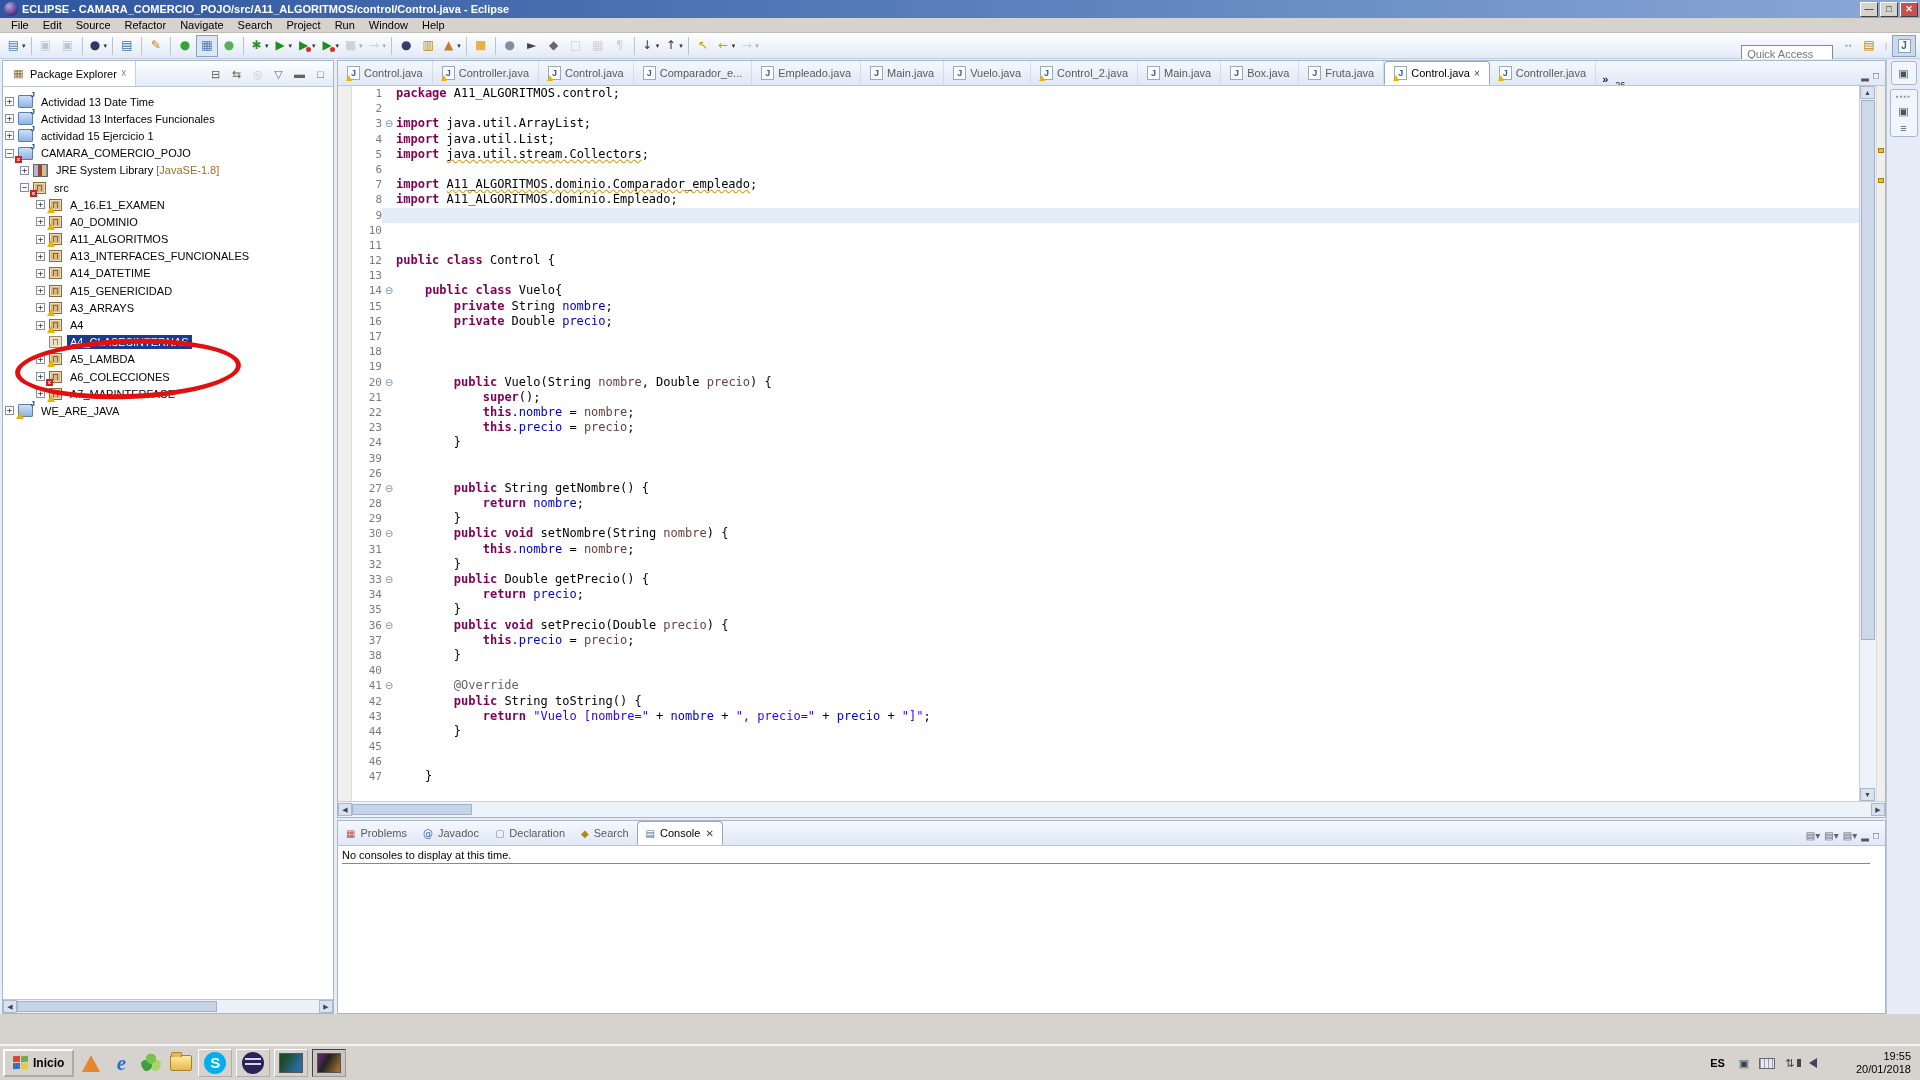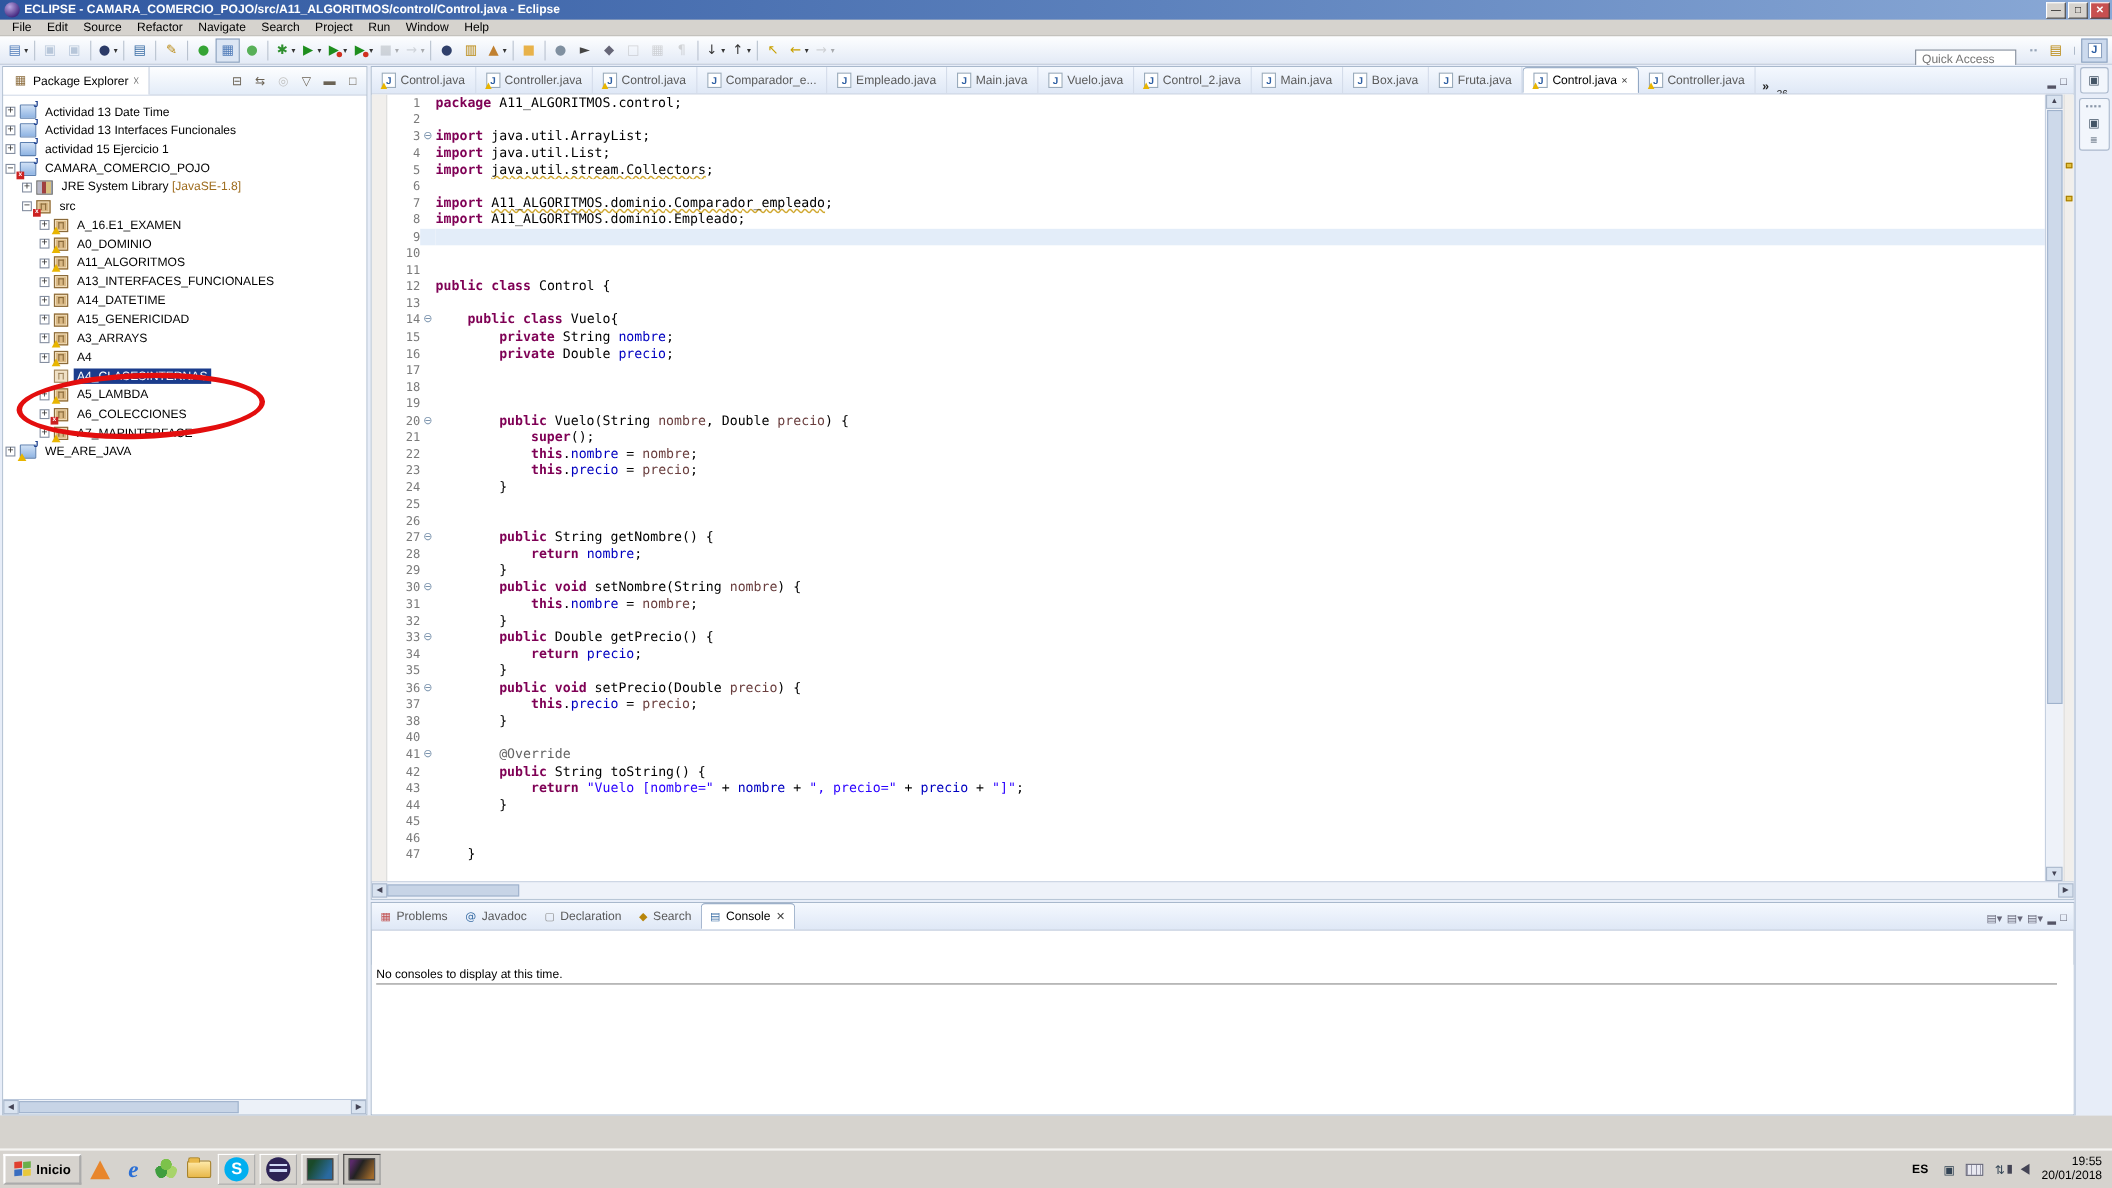--- a/index.html
+++ b/index.html
@@ -93,21 +93,21 @@
   .vscroll { width:17px; background:#eef2f9; border-left:1px solid #c5d0e0; flex:none; display:flex; flex-direction:column; }
   .vthumb { margin:1px 1px; background:#cdd9ea; border:1px solid #9fb2cc; flex:none; }
   .overview { width:9px; background:#f1efec; border-left:1px solid #ddd; flex:none; position:relative; }
   .ovmark { position:absolute; left:1px; width:6px; height:5px; background:#e0c040; border:1px solid #a87c00; }
   .ed-hscroll { height:16px; border-top:1px solid #c5d0e0; background:#eef2f9; display:flex; align-items:center; }
 
   .console-group { flex:1; margin-top:2px; border:1px solid #a8b8cc; background:#fff; display:flex; flex-direction:column; }
   .ctab { height:24px; display:flex; align-items:center; gap:5px; padding:0 8px; color:#5a5a5a; flex:none; }
   .ctab.active { background:#fff; border:1px solid #93a8c4; border-bottom-color:#fff; border-radius:4px 4px 0 0; color:#000; }
   .cicon { font-size:10px; }
-  .console-body { flex:1; background:#fff; padding:3px 0 0 4px;margin-top:31px; }
+  .console-body { flex:1; background:#fff; padding:3px 0 0 4px; }
   .console-msg { display:inline-block; min-width:99%; border-bottom:1px solid #888; padding-bottom:2px; color:#000; }
 
   .right-strip { width:34px; flex:none; background:#e7edf8; border-left:1px solid #b9c6da; padding-top:2px; display:flex; flex-direction:column; align-items:center; gap:4px; }
   .rs-btn { width:26px; height:24px; border:1px solid #aab8cc; background:#f2f6fc; border-radius:3px; text-align:center; line-height:22px; color:#456; font-size:11px; }
   .rs-group { width:28px; border:1px solid #aab8cc; background:#f2f6fc; border-radius:3px; display:flex; flex-direction:column; align-items:center; padding:2px 0; gap:4px; color:#456; }
   .rs-group .dots { font-size:8px; letter-spacing:1px; color:#8a97a8; }
 
   
   .statusbar { position:absolute; left:0; right:0; top:1014px; height:30px; background:#D6D3CE; border-top:1px solid #fff; display:flex; align-items:center; padding:0 8px; }
   .statusbar .sticon { margin-left:auto; margin-right:250px; width:18px; height:16px; border:1px solid #b0a890; background:linear-gradient(#fffbe8,#e8d890); text-align:center; font-size:10px; line-height:15px; color:#7a6a20; }
@@ -130,21 +130,21 @@
   .eclipse { width:22px; height:22px; border-radius:50%; background:#2C2255; position:relative; overflow:hidden; }
   .eclipse::after { content:""; position:absolute; left:3px; right:3px; top:6px; height:10px; background:repeating-linear-gradient(#cfd8f5 0 2px,#2C2255 2px 5px); }
   .darkapp1 { width:24px; height:20px; background:#222; border:1px solid #555; background-image:linear-gradient(120deg,#1a4a2a 20%,#2a6aa0 80%); }
   .darkapp2 { width:24px; height:20px; background:#111; border:1px solid #555; background-image:linear-gradient(120deg,#5a2a6a 10%,#222 40%,#a06a2a 90%); }
   .tray { margin-left:auto; display:flex; align-items:center; gap:7px; padding-right:6px; }
   .lang { font-weight:bold; padding:2px 4px; }
   .trayic { width:16px; height:14px; display:flex; align-items:center; justify-content:center; font-size:11px; color:#345; }
   .kbd { width:16px; height:11px; background:#e8e8f0; border:1px solid #667; background-image:repeating-linear-gradient(90deg,#99a 0 1px,transparent 1px 4px); }
   .spk { width:0; height:0; border-top:5px solid transparent; border-bottom:5px solid transparent; border-right:8px solid #445; position:relative; }
   .spk::before { content:""; position:absolute; left:-12px; top:-4px; width:4px; height:8px; background:#445; }
-  .clock { text-align:right; line-height:13px; }
+  .clock { text-align:right; line-height:13px;margin-left:28px; }
 
   .vu { font-family:"DejaVu Sans","Liberation Sans",sans-serif; }
 </style>
 </head>
 <body>
 
 <div class="screen">
 
   <div class="titlebar">
     <span class="appicon"></span>
@@ -507,21 +507,21 @@
               <div class="cl"><span class="ln">15</span><span class="fold vu"></span><span class="ctext"><span class="p">        </span><span class="k">private</span><span class="p"> String </span><span class="f">nombre</span><span class="p">;</span></span></div>
               <div class="cl"><span class="ln">16</span><span class="fold vu"></span><span class="ctext"><span class="p">        </span><span class="k">private</span><span class="p"> Double </span><span class="f">precio</span><span class="p">;</span></span></div>
               <div class="cl"><span class="ln">17</span><span class="fold vu"></span><span class="ctext"></span></div>
               <div class="cl"><span class="ln">18</span><span class="fold vu"></span><span class="ctext"></span></div>
               <div class="cl"><span class="ln">19</span><span class="fold vu"></span><span class="ctext"></span></div>
               <div class="cl"><span class="ln">20</span><span class="fold vu">⊖</span><span class="ctext"><span class="p">        </span><span class="k">public</span><span class="p"> Vuelo(String </span><span class="v">nombre</span><span class="p">, Double </span><span class="v">precio</span><span class="p">) {</span></span></div>
               <div class="cl"><span class="ln">21</span><span class="fold vu"></span><span class="ctext"><span class="p">            </span><span class="k">super</span><span class="p">();</span></span></div>
               <div class="cl"><span class="ln">22</span><span class="fold vu"></span><span class="ctext"><span class="p">            </span><span class="k">this</span><span class="p">.</span><span class="f">nombre</span><span class="p"> = </span><span class="v">nombre</span><span class="p">;</span></span></div>
               <div class="cl"><span class="ln">23</span><span class="fold vu"></span><span class="ctext"><span class="p">            </span><span class="k">this</span><span class="p">.</span><span class="f">precio</span><span class="p"> = </span><span class="v">precio</span><span class="p">;</span></span></div>
               <div class="cl"><span class="ln">24</span><span class="fold vu"></span><span class="ctext"><span class="p">        }</span></span></div>
-              <div class="cl"><span class="ln">25</span><span class="fold vu"></span><span class="ctext"></span></div>
+              <div class="cl"><span class="ln">39</span><span class="fold vu"></span><span class="ctext"></span></div>
               <div class="cl"><span class="ln">26</span><span class="fold vu"></span><span class="ctext"></span></div>
               <div class="cl"><span class="ln">27</span><span class="fold vu">⊖</span><span class="ctext"><span class="p">        </span><span class="k">public</span><span class="p"> String getNombre() {</span></span></div>
               <div class="cl"><span class="ln">28</span><span class="fold vu"></span><span class="ctext"><span class="p">            </span><span class="k">return</span><span class="p"> </span><span class="f">nombre</span><span class="p">;</span></span></div>
               <div class="cl"><span class="ln">29</span><span class="fold vu"></span><span class="ctext"><span class="p">        }</span></span></div>
               <div class="cl"><span class="ln">30</span><span class="fold vu">⊖</span><span class="ctext"><span class="p">        </span><span class="k">public</span><span class="p"> </span><span class="k">void</span><span class="p"> setNombre(String </span><span class="v">nombre</span><span class="p">) {</span></span></div>
               <div class="cl"><span class="ln">31</span><span class="fold vu"></span><span class="ctext"><span class="p">            </span><span class="k">this</span><span class="p">.</span><span class="f">nombre</span><span class="p"> = </span><span class="v">nombre</span><span class="p">;</span></span></div>
               <div class="cl"><span class="ln">32</span><span class="fold vu"></span><span class="ctext"><span class="p">        }</span></span></div>
               <div class="cl"><span class="ln">33</span><span class="fold vu">⊖</span><span class="ctext"><span class="p">        </span><span class="k">public</span><span class="p"> Double getPrecio() {</span></span></div>
               <div class="cl"><span class="ln">34</span><span class="fold vu"></span><span class="ctext"><span class="p">            </span><span class="k">return</span><span class="p"> </span><span class="f">precio</span><span class="p">;</span></span></div>
               <div class="cl"><span class="ln">35</span><span class="fold vu"></span><span class="ctext"><span class="p">        }</span></span></div>

